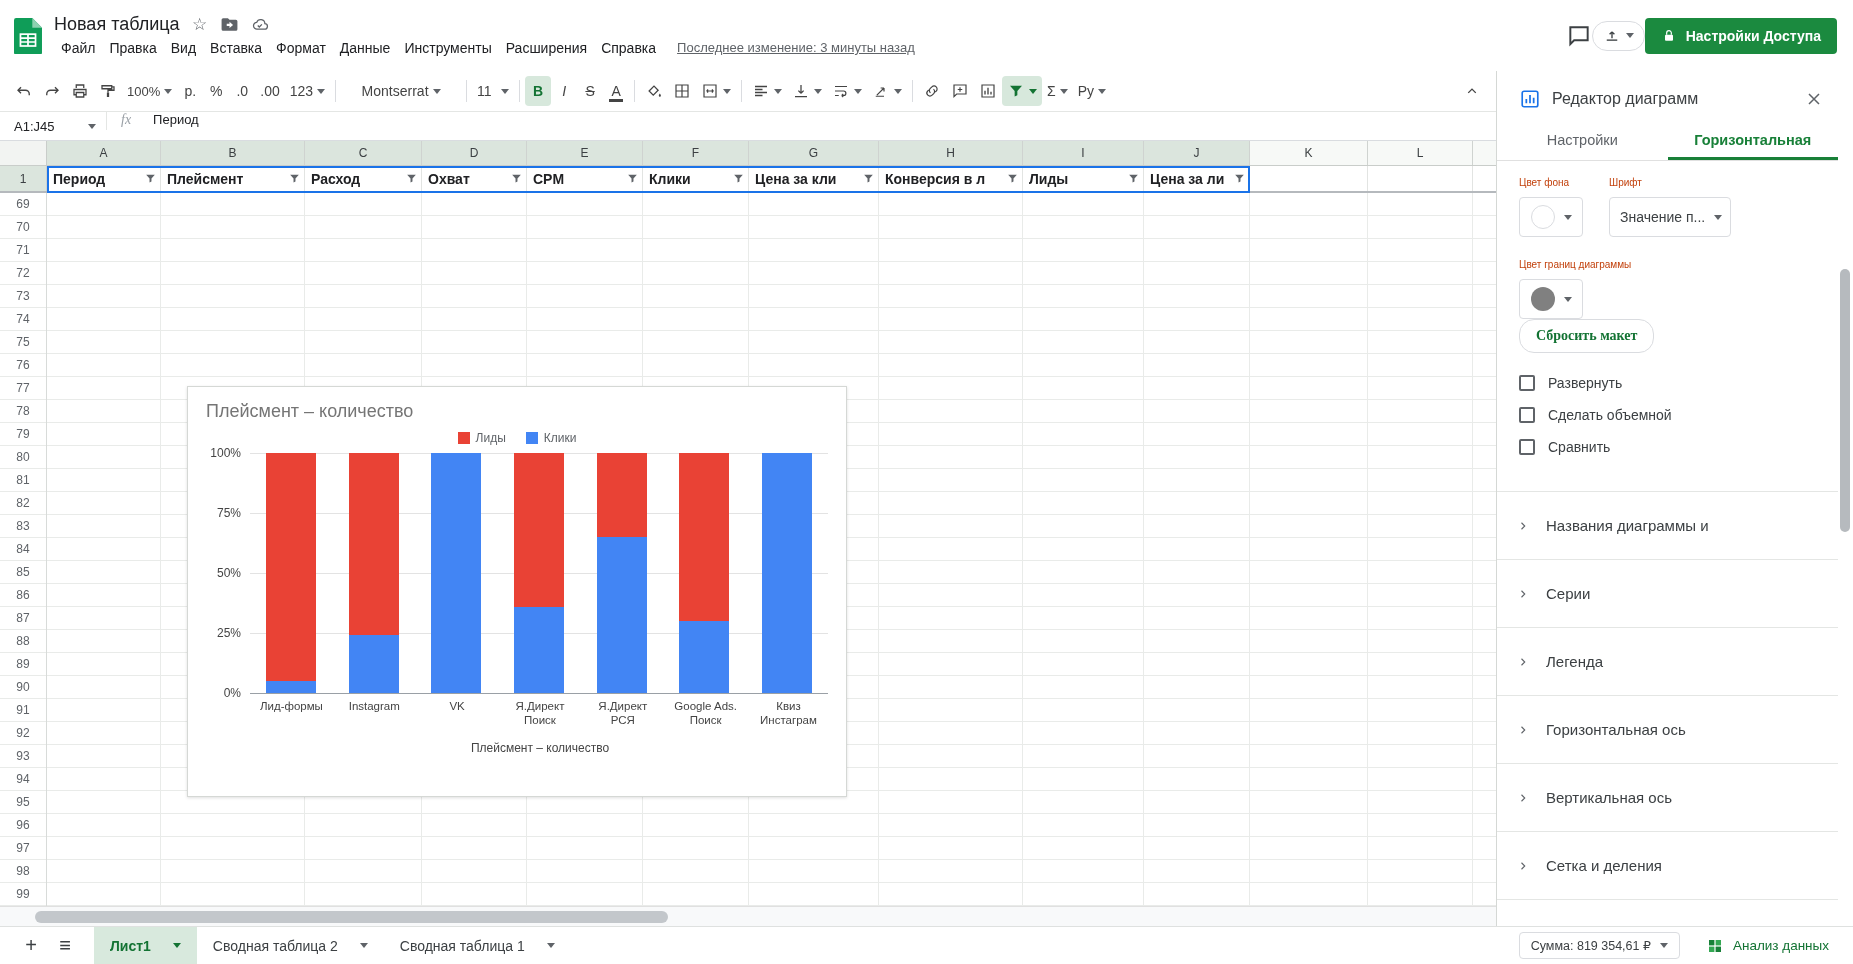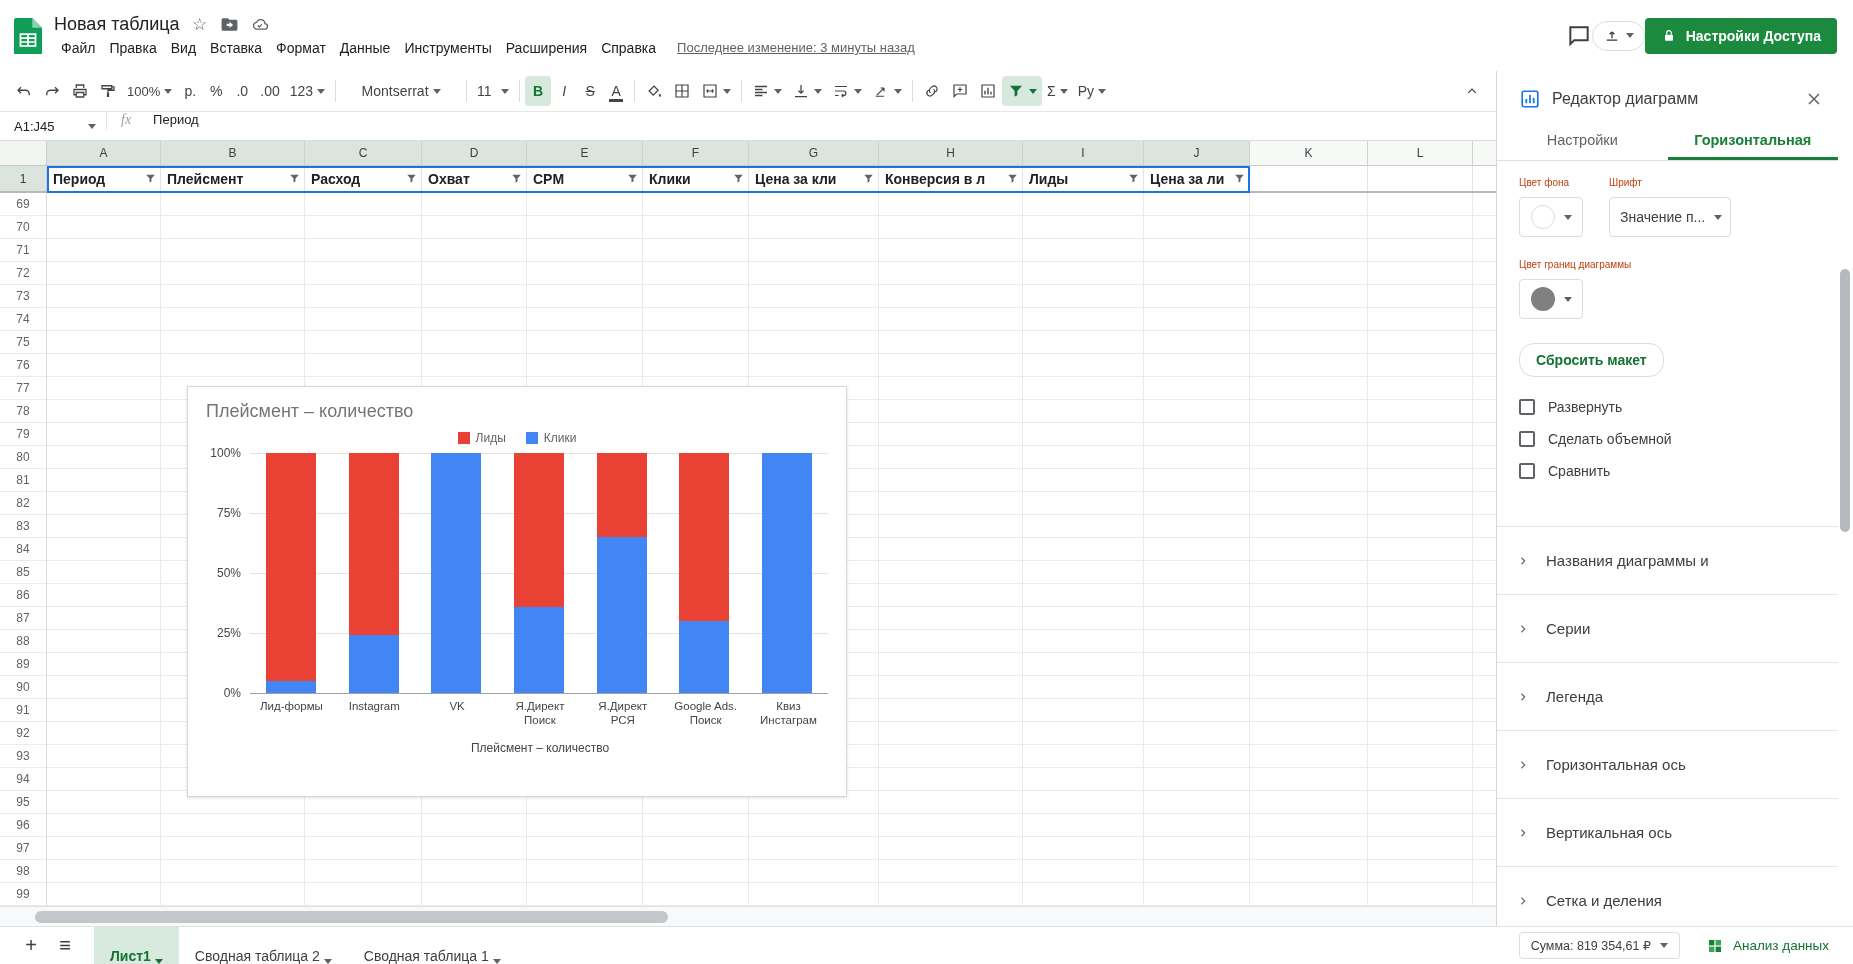--- a/index.html
+++ b/index.html
@@ -101,34 +101,34 @@
 .p-controls{padding:16px 16px 4px 22px}
 .f-row{display:flex;gap:26px}
 .f-label{font-size:10px;color:#c2410c;margin-bottom:9px}
 .f-label.mt{margin-top:22px}
 .ctrl{height:40px;border:1px solid #dadce0;border-radius:4px;display:flex;align-items:center;gap:9px;padding:0 10px;cursor:pointer;background:#fff}
 .color-ctrl{width:64px;justify-content:center}
 .dot{width:24px;height:24px;border-radius:50%;flex:none}
 .dot.white{background:#fff;border:1px solid #dadce0}
 .dot.gray{background:#808080}
 .font-ctrl{width:122px;justify-content:space-between;font-size:14px;color:#3c4043;white-space:nowrap;overflow:hidden}
-.reset-btn{margin-top:24px;display:inline-block;border:1px solid #dadce0;border-radius:15px;background:#fff;color:#137333;font-size:14px;font-weight:bold;font-family:Liberation Sans, sans-serif;padding:8px 16px;cursor:pointer}
+.reset-btn{display:inline-block;border:1px solid #dadce0;border-radius:15px;background:#fff;color:#137333;font-size:14px;font-weight:bold;font-family:Liberation Serif, serif;padding:8px 16px;cursor:pointer}
 .cb-list{margin-top:22px}
 .cb-row{display:flex;align-items:center;gap:13px;font-size:14px;color:#3c4043;margin-bottom:16px;cursor:pointer}
 .cb{width:16px;height:16px;border:2px solid #5f6368;border-radius:2px;flex:none}
-.acc-list{margin-top:27px;border-top:1px solid #e4e6e4}
+.acc-list{margin-top:16px;border-top:1px solid #e4e6e4}
 .acc{height:68px;display:flex;align-items:center;gap:17px;padding:0 20px;border-bottom:1px solid #e4e6e4;font-size:15px;color:#3c4043;cursor:pointer}
 .acc svg{width:12px;height:12px;flex:none}
 .pscroll{width:15px;background:#fff;position:relative;flex:none}
 .pthumb{position:absolute;left:2px;width:10px;border-radius:5px;background:#b6babe;top:198px;height:263px;cursor:pointer}
 
 .footer{height:38px;display:flex;align-items:center;border-top:1px solid #dfe1e0;background:#fff;padding:0 14px;flex:none}
 .f-ic{width:34px;height:30px;display:flex;align-items:center;justify-content:center;color:#3c4043;font-size:20px;cursor:pointer}
 .sheet-tabs{display:flex;align-items:stretch;height:100%;margin-left:12px}
-.stab{display:flex;align-items:flex-end;gap:4px;padding:0 16px;font-size:14px;color:#3c4043;cursor:pointer}
+.stab{display:flex;align-items:center;gap:22px;padding:0 16px;font-size:14px;color:#3c4043;cursor:pointer}
 .stab.active{background:#d8e9dd;color:#137333;font-weight:bold}
 .f-right{margin-left:auto;display:flex;align-items:center;gap:16px}
 .sum-chip{display:flex;align-items:center;gap:9px;border:1px solid #dadce0;border-radius:4px;height:27px;padding:0 11px;font-size:12.5px;color:#3c4043;cursor:pointer;background:#fff}
 .explore{display:flex;align-items:center;gap:9px;font-size:13.5px;color:#137333;cursor:pointer;height:30px;padding:0 10px;border-radius:4px}
 .explore svg{width:18px;height:18px}
 </style>
 </head>
 <body>
 
 <div id="app">

